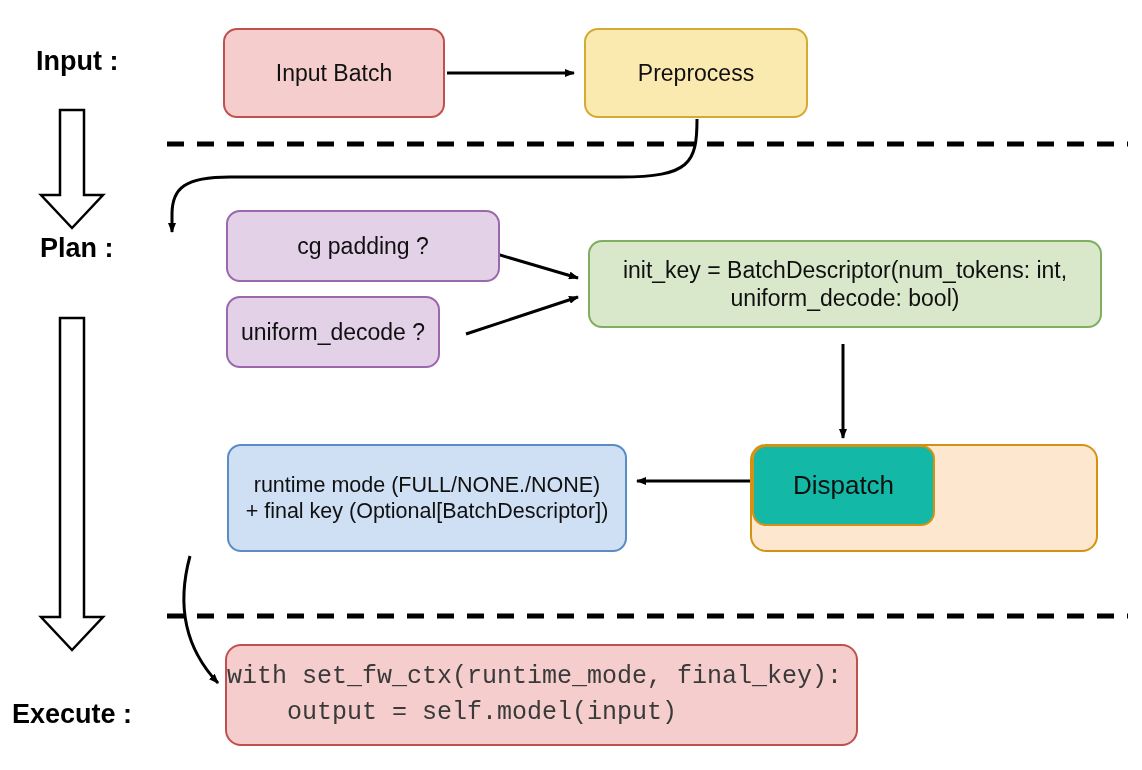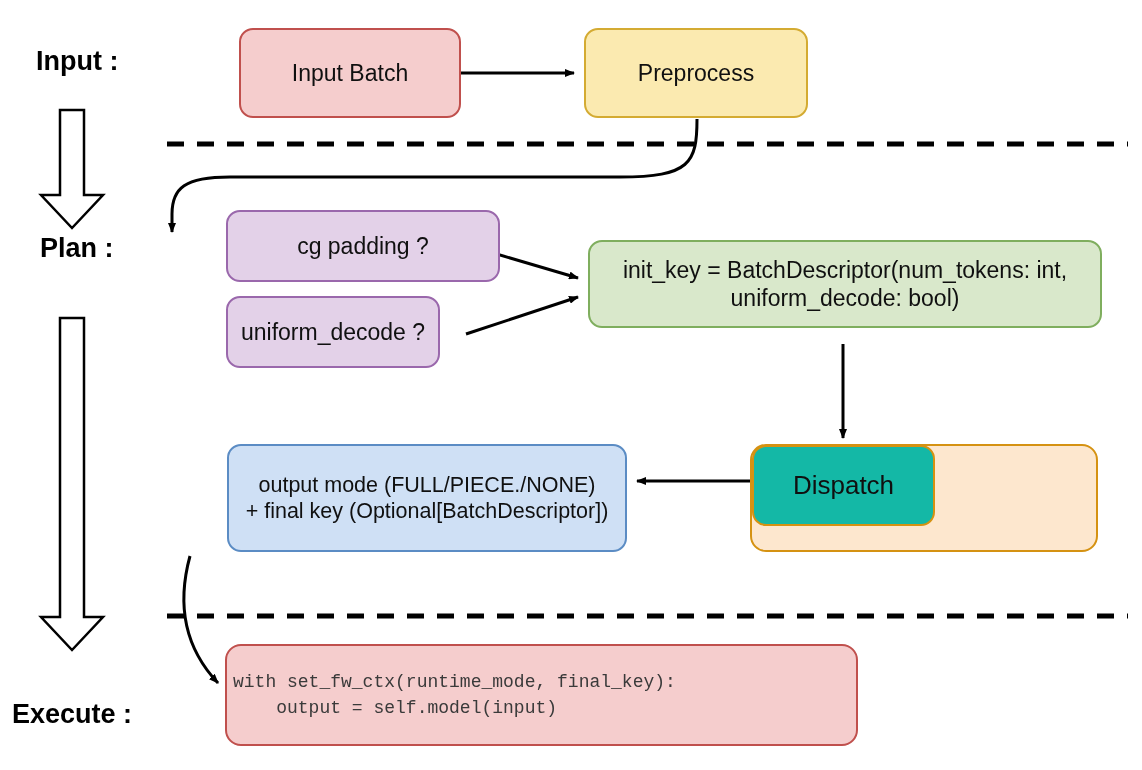--- a/index.html
+++ b/index.html
@@ -55,25 +55,24 @@
   .code-node {
     position: absolute;
     box-sizing: border-box;
     border-radius: 16px;
     border-width: 2px;
     border-style: solid;
     display: flex;
     align-items: center;
     justify-content: flex-start;
     font-family: "Liberation Mono", monospace;
-    font-size: 18px;
+    font-size: 25px;
     color: #3a3a3a;
     line-height: 1.45;
     white-space: pre;
-    padding-left: 6px;
   }
   .group-node {
     position: absolute;
     box-sizing: border-box;
     border-radius: 16px;
     border-width: 2px;
     border-style: solid;
   }
   .group-title {
     position: absolute;
@@ -116,37 +115,37 @@
     <line x1="750" y1="481" x2="637" y2="481" stroke="#000000" stroke-width="3" marker-end="url(#arrowhead)"></line>
 
     <path d="M 190,556 C 178,600 182,645 218,683" fill="none" stroke="#000000" stroke-width="3" marker-end="url(#arrowhead)"></path>
   </svg>
 
   <div class="stage-label" style="left:36px; top:46px;">Input :</div>
   <div class="stage-label" style="left:40px; top:233px;">Plan :</div>
   <div class="stage-label" style="left:12px; top:699px;">Execute :</div>
 
   <div class="node" style="left:223px; top:28px; width:222px; height:90px;
-              background:#f5cdcd; border-color:#c0504d; font-size:23px;margin-left:16px;">Input Batch</div>
+              background:#f5cdcd; border-color:#c0504d; font-size:23px;">Input Batch</div>
 
   <div class="node" style="left:584px; top:28px; width:224px; height:90px;
               background:#fbeab0; border-color:#d4ab32; font-size:23px;">Preprocess</div>
 
   <div class="node" style="left:226px; top:210px; width:274px; height:72px;
               background:#e3d1e8; border-color:#9a68ac; font-size:23px;">cg padding ?</div>
 
   <div class="node small-pad" style="left:226px; top:296px; width:214px; height:72px;
               background:#e3d1e8; border-color:#9a68ac; font-size:23px;">uniform_decode ?</div>
 
   <div class="node" style="left:588px; top:227px; width:514px; height:88px;
               background:#d9e8cb; border-color:#7fae5e; font-size:23px;margin-top:13px;">init_key = BatchDescriptor(num_tokens: int,
 uniform_decode: bool)</div>
 
   <div class="node" style="left:227px; top:444px; width:400px; height:108px;
-              background:#cfe0f5; border-color:#5b8cc4; font-size:21.5px;">output mode (FULL/PIECE./NONE)
+              background:#cfe0f5; border-color:#5b8cc4; font-size:21.5px;">runtime mode (FULL/NONE./NONE)
 + final key (Optional[BatchDescriptor])</div>
 
   <div class="group-node" style="left:750px; top:444px; width:348px; height:108px;
               background:#fde7ce; border-color:#d59212;"></div>
 
   <div class="node" style="left:752px; top:445px; width:183px; height:81px;
               background:#14b8a6; border-color:#d59212; font-size:26px;">Dispatch</div>
 
   <div class="code-node" style="left:225px; top:644px; width:633px; height:102px;
               background:#f5cdcd; border-color:#c0504d; color:#3a3a3a;">with set_fw_ctx(runtime_mode, final_key):

